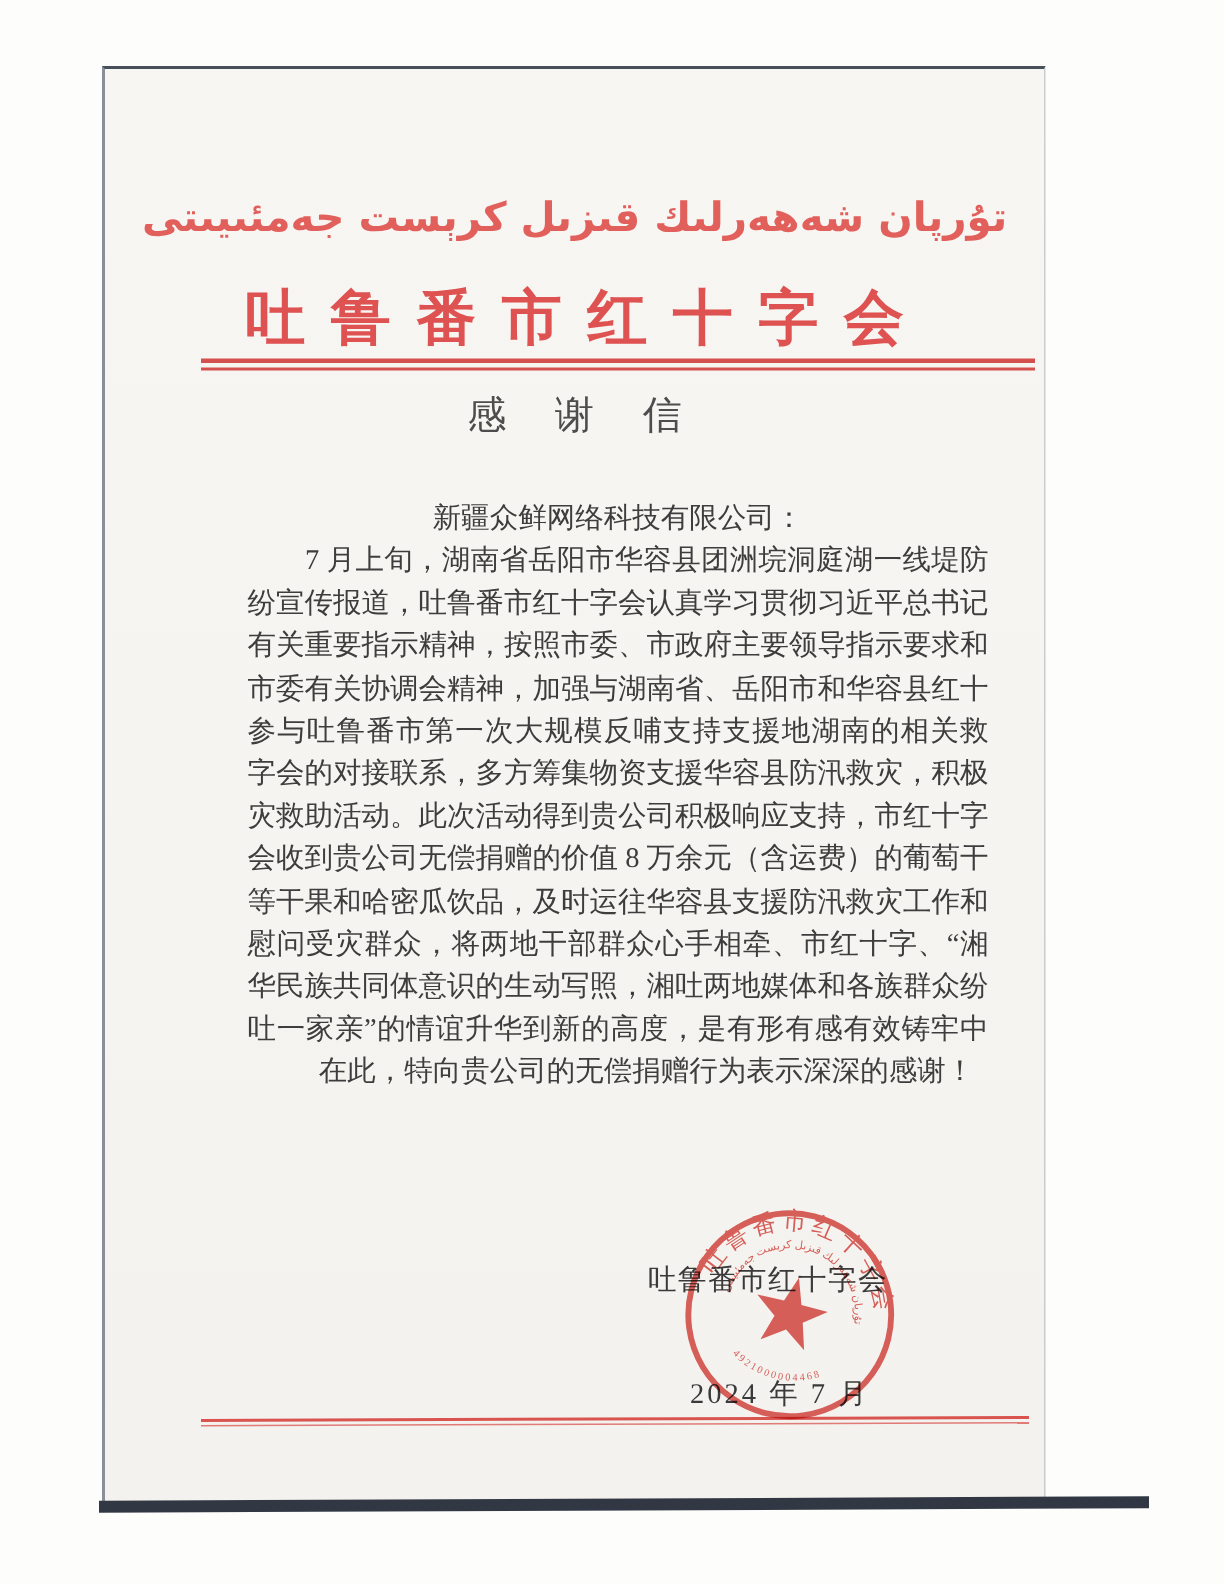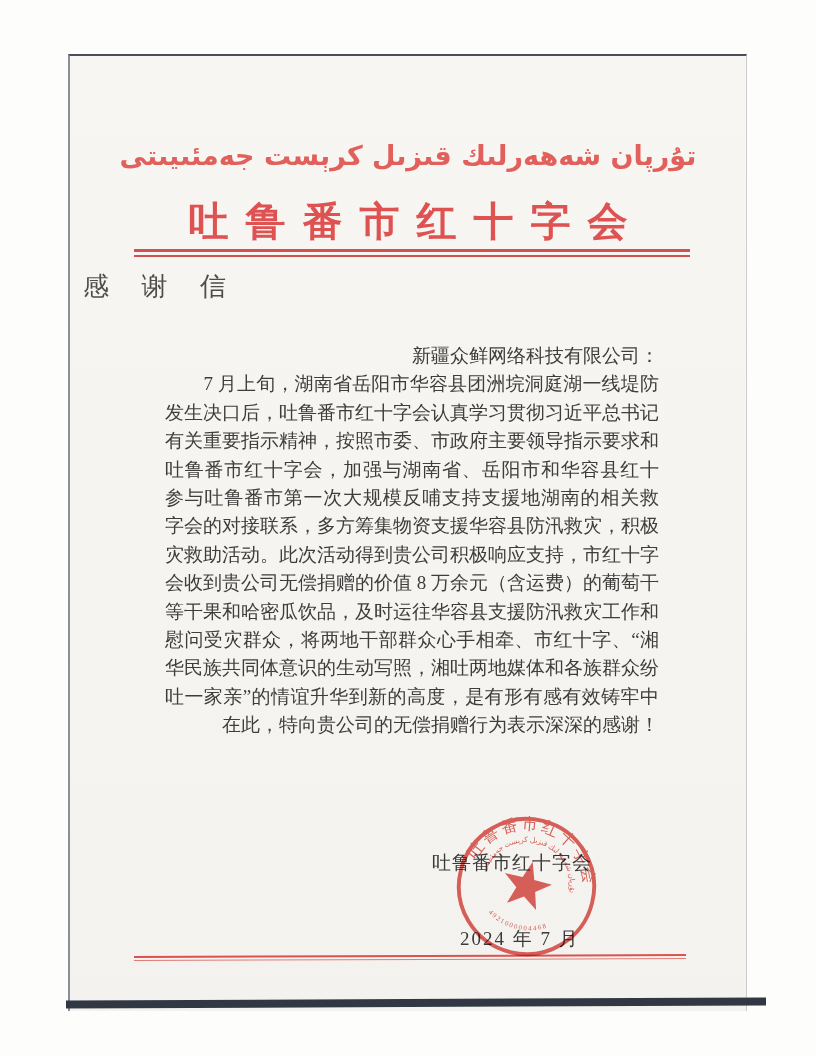--- a/index.html
+++ b/index.html
@@ -5,21 +5,21 @@
   html,body{margin:0;padding:0;}
   body{
     width:816px;height:1056px;
     background:#fdfdfc;
     font-family:"Liberation Serif","DejaVu Serif",serif;
     position:relative;overflow:hidden;
   }
   .scene{position:absolute;inset:0;}
   
   .paper{
-    position:absolute;left:68px;top:54px;width:679px;height:957px;
+    position:absolute;left:68px;top:44px;width:629px;height:957px;
     background:linear-gradient(180deg,#f8f6f3 0%,#f6f4f0 55%,#f4f2ee 100%);
     border-top:2px solid #4a505a;
     border-left:2px solid #8a909a;
     border-right:1px solid rgba(125,130,140,.35);
     box-sizing:border-box;
   }
   .bottom-band{
     position:absolute;left:66px;top:999px;width:700px;height:8px;
     background:#323843;transform:rotate(-0.25deg);
   }
@@ -34,28 +34,28 @@
     position:absolute;left:0;top:138px;width:100%;
     text-align:center;font-weight:bold;
     font-size:40px;color:#df5252;letter-spacing:17px;text-indent:17px;
   }
   .header-rule{
     position:absolute;left:64px;top:193px;width:556px;height:3px;
     border-top:3px solid #d4504e;border-bottom:2px solid #d4504e;
   }
   .doc-title{
     position:absolute;left:0;top:213px;width:100%;
-    text-align:left;font-size:26px;color:#4d4d4d;letter-spacing:13px;text-indent:13px;
+    text-align:center;font-size:26px;color:#4d4d4d;letter-spacing:13px;text-indent:13px;
   }
   
   .body-block{
     position:absolute;left:95px;top:286px;width:494px;
     font-size:19px;line-height:28.4px;color:#3d3d3d;
   }
-  .bline{white-space:pre-wrap;text-align:right;}
+  .bline{white-space:pre-wrap;text-align:center;}
   .bline.fill{text-align:justify;text-align-last:justify;text-justify:inter-character;}
   
   .sig-org{
     position:absolute;left:362px;top:794px;
     font-size:19px;color:#3a3a3a;letter-spacing:1px;
   }
   .sig-date{
     position:absolute;left:390px;top:828px;
     font-size:19px;color:#3a3a3a;letter-spacing:2px;margin-top:42px;
   }
@@ -82,23 +82,23 @@
 
     <div class="cn-title">吐鲁番市红十字会</div>
 
     <div class="header-rule"></div>
 
     <div class="doc-title">感 谢 信</div>
 
     <div class="body-block">
         <div class="bline">新疆众鲜网络科技有限公司：</div>
         <div class="bline fill">　　7 月上旬，湖南省岳阳市华容县团洲垸洞庭湖一线堤防</div>
-        <div class="bline fill">发生决口后，吐鲁番市红十字会认真学习贯彻习近平总书记</div>
+        <div class="bline fill">纷宣传报道，吐鲁番市红十字会认真学习贯彻习近平总书记</div>
         <div class="bline fill">有关重要指示精神，按照市委、市政府主要领导指示要求和</div>
-        <div class="bline fill">吐鲁番市红十字会，加强与湖南省、岳阳市和华容县红十</div>
+        <div class="bline fill">市委有关协调会精神，加强与湖南省、岳阳市和华容县红十</div>
         <div class="bline fill">参与吐鲁番市第一次大规模反哺支持支援地湖南的相关救</div>
         <div class="bline fill">字会的对接联系，多方筹集物资支援华容县防汛救灾，积极</div>
         <div class="bline fill">灾救助活动。此次活动得到贵公司积极响应支持，市红十字</div>
         <div class="bline fill">会收到贵公司无偿捐赠的价值 8 万余元（含运费）的葡萄干</div>
         <div class="bline fill">等干果和哈密瓜饮品，及时运往华容县支援防汛救灾工作和</div>
         <div class="bline fill">慰问受灾群众，将两地干部群众心手相牵、市红十字、“湘</div>
         <div class="bline fill">华民族共同体意识的生动写照，湘吐两地媒体和各族群众纷</div>
         <div class="bline fill">吐一家亲”的情谊升华到新的高度，是有形有感有效铸牢中</div>
         <div class="bline">　　在此，特向贵公司的无偿捐赠行为表示深深的感谢！</div>
       </div>

